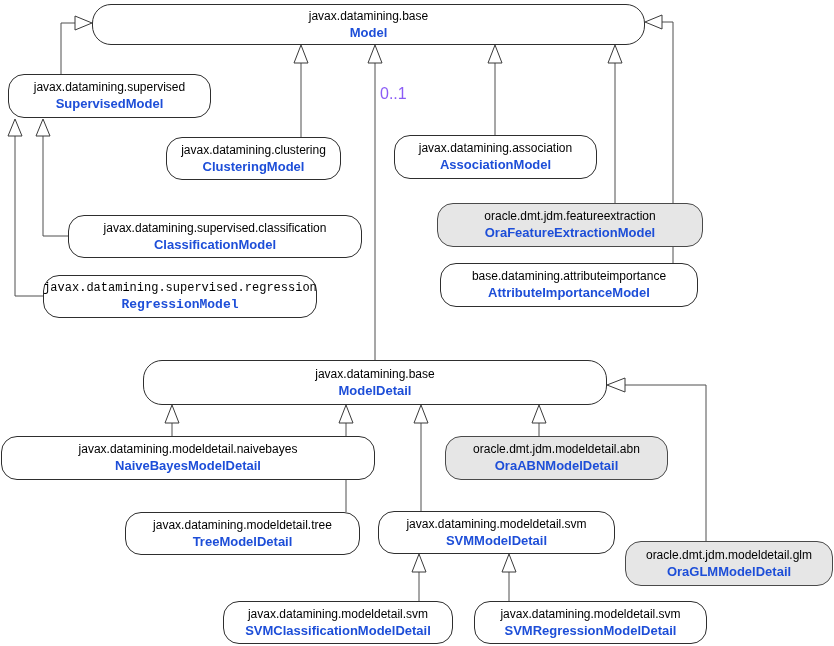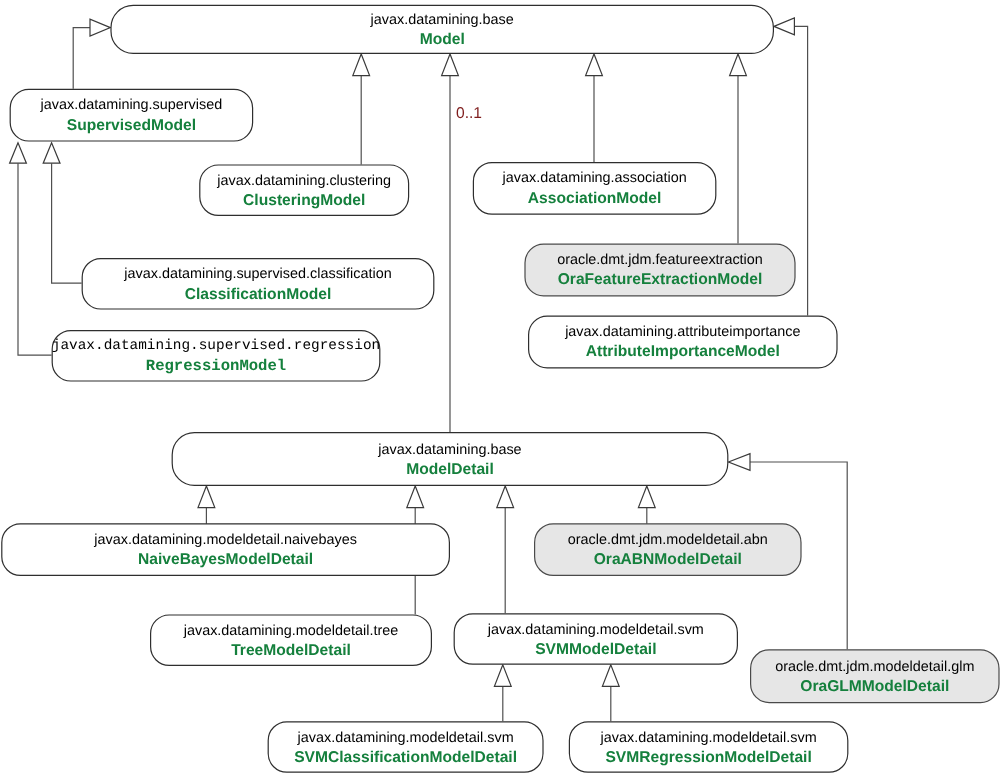--- a/index.html
+++ b/index.html
@@ -11,23 +11,23 @@
   svg.wires line, svg.wires polyline{stroke:#4f4f4f;stroke-width:1;fill:none;}
   svg.wires polygon{fill:#ffffff;stroke:#3a3a3a;stroke-width:1;}
   .node{
     position:absolute;box-sizing:border-box;
     border:1px solid #2e2e2e;border-radius:16px;background:#ffffff;
     display:flex;flex-direction:column;align-items:center;justify-content:center;
     text-align:center;padding:18px 4px;
   }
   .node.gray{background:#e6e6e6;border-color:#4a4a4a;}
   .node .pkg{font-size:12px;line-height:16px;color:#000;white-space:nowrap;}
-  .node .cls{font-size:13px;line-height:18px;font-weight:bold;color:#15803d;white-space:nowrap;}
+  .node .cls{font-size:13px;line-height:18px;font-weight:bold;color:#1d4ed8;white-space:nowrap;}
   .mult{
-    position:absolute;font-size:13px;color:#7f1d1d;line-height:14px;
+    position:absolute;font-size:16px;color:#8b5cf6;line-height:14px;
   }
 </style>
 </head>
 <body>
 
 <div class="canvas">
 
   <svg class="wires" viewBox="0 0 834 646" xmlns="http://www.w3.org/2000/svg">
 
     <g>
@@ -121,32 +121,32 @@
   <div class="node" style="left:166px;top:137px;width:175px;height:43px;">
     <div class="pkg">javax.datamining.clustering</div>
     <div class="cls">ClusteringModel</div>
   </div>
 
   <div class="node" style="left:394px;top:135px;width:203px;height:44px;">
     <div class="pkg">javax.datamining.association</div>
     <div class="cls">AssociationModel</div>
   </div>
 
-  <div class="node gray" style="left:437px;top:203px;width:226px;height:44px;">
+  <div class="node gray" style="left:437px;top:203px;width:266px;height:44px;">
     <div class="pkg">oracle.dmt.jdm.featureextraction</div>
     <div class="cls">OraFeatureExtractionModel</div>
   </div>
 
   <div class="node" style="left:68px;top:215px;width:294px;height:43px;">
     <div class="pkg">javax.datamining.supervised.classification</div>
     <div class="cls">ClassificationModel</div>
   </div>
 
   <div class="node" style="left:440px;top:263px;width:258px;height:44px;">
-    <div class="pkg">javax.datamining.attributeimportance</div>
+    <div class="pkg">base.datamining.attributeimportance</div>
     <div class="cls">AttributeImportanceModel</div>
   </div>
 
   <div class="node" style="left:43px;top:275px;width:274px;height:43px;font-family:Liberation Mono, monospace;">
     <div class="pkg">javax.datamining.supervised.regression</div>
     <div class="cls">RegressionModel</div>
   </div>
 
   <div class="node" style="left:143px;top:360px;width:464px;height:45px;border-radius:19px;">
     <div class="pkg">javax.datamining.base</div>

